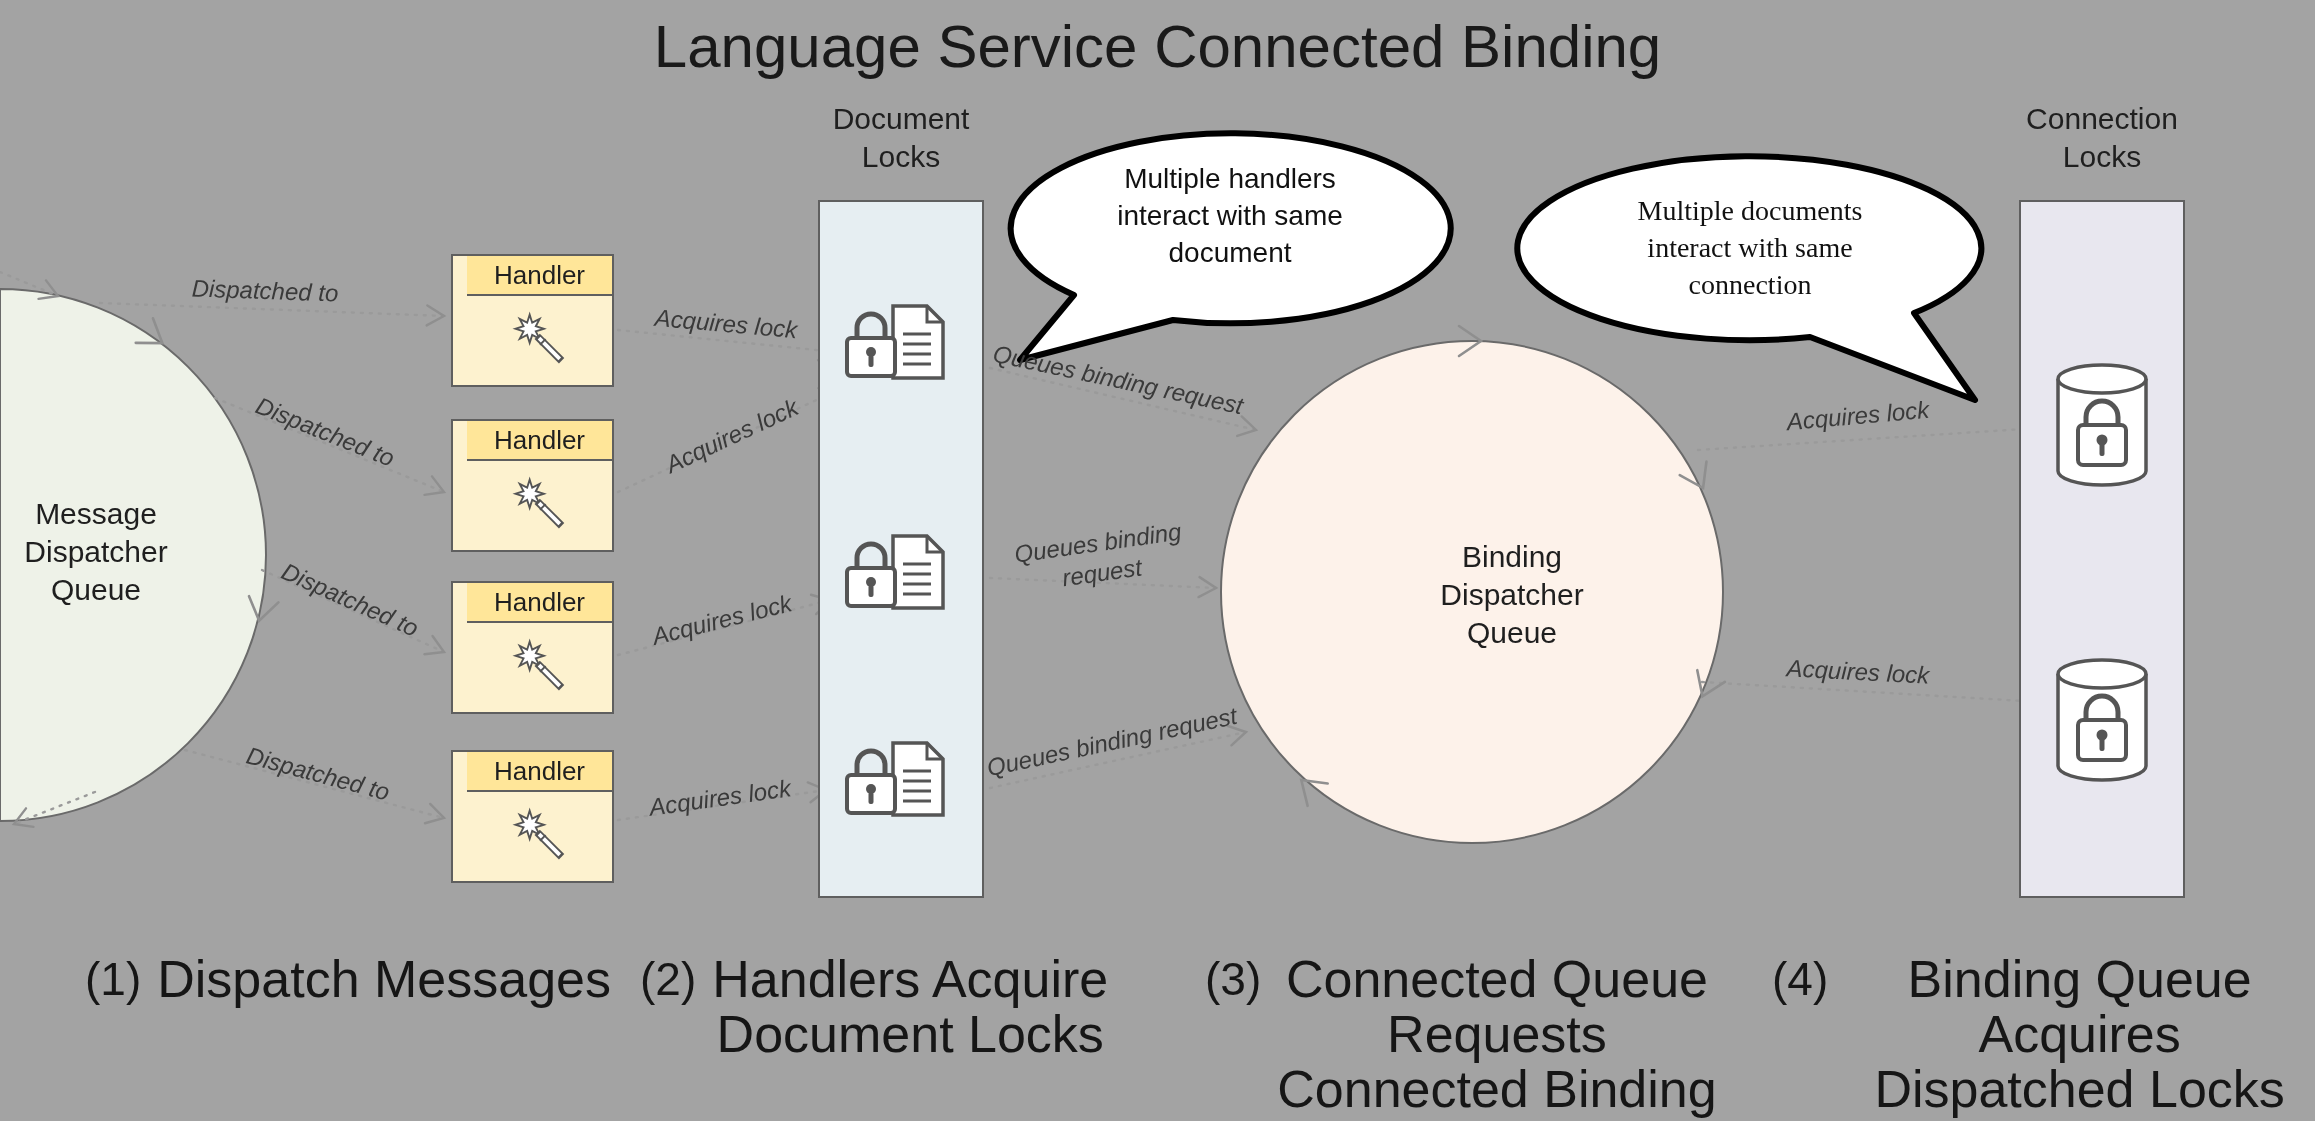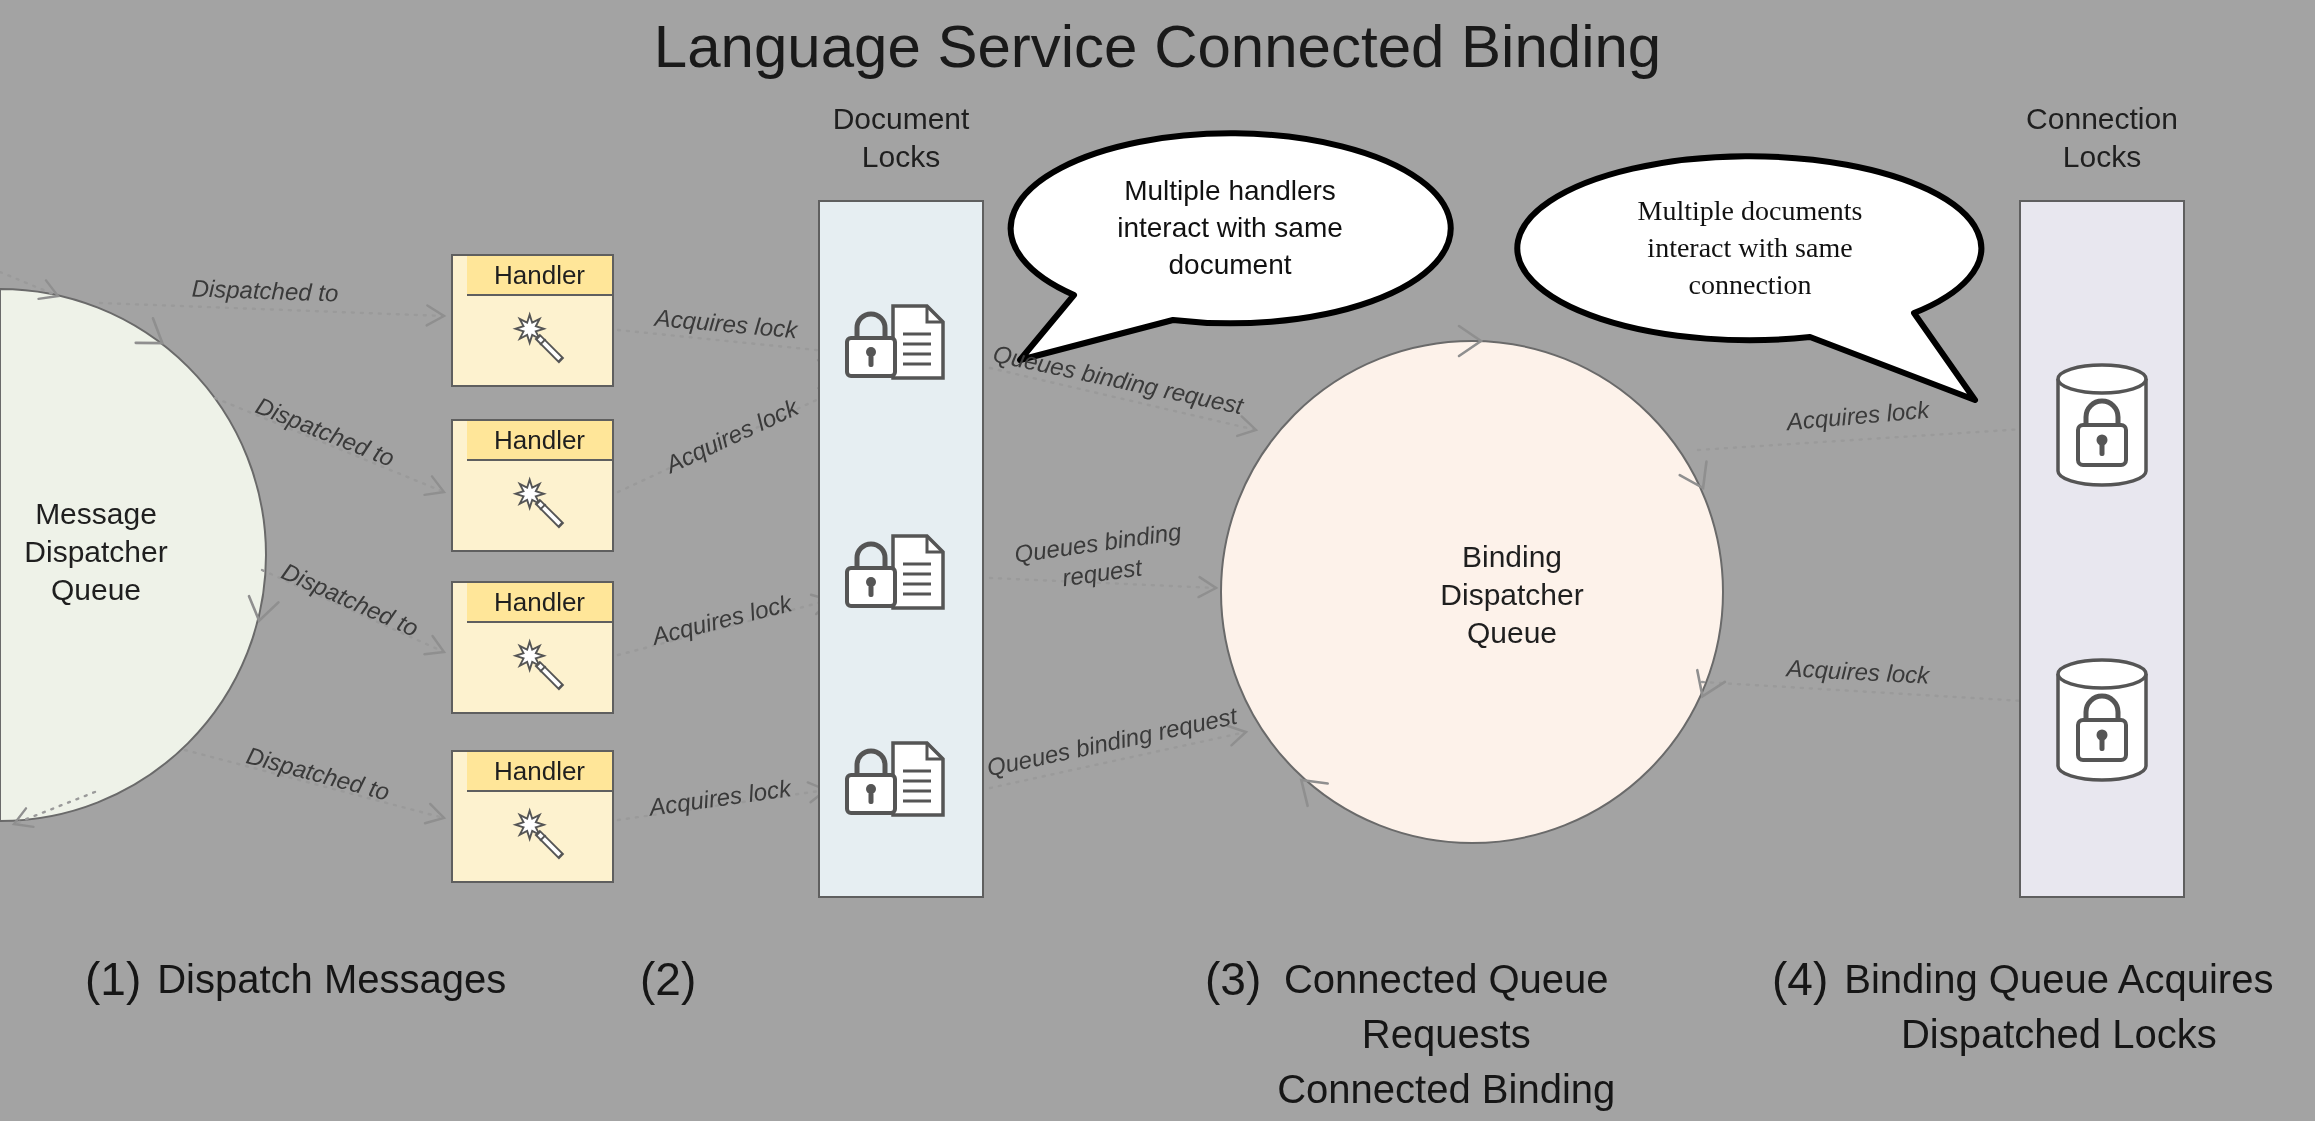--- a/index.html
+++ b/index.html
@@ -31,21 +31,21 @@
 
   .queue-text { position:absolute; text-align:center; font-size:30px; line-height:38px; color:#1f1f1f; }
   .icon-abs { position:absolute; }
 
   .elabel { position:absolute; white-space:nowrap; font-size:24px; font-style:italic; color:#3a3a3a;
             transform-origin:center; }
   .bubble-text { position:absolute; text-align:center; font-size:28px; line-height:37px; color:#111111; }
 
   .caption { position:absolute; display:flex; gap:16px; color:#161616; align-items:flex-start; }
   .cap-num { font-size:46px; line-height:55px; }
-  .cap-lines { font-size:40px; line-height:55px; text-align:center; }
+  .cap-lines { font-size:52px; line-height:55px; text-align:center; }
 </style>
 </head>
 <body>
 
 <div class="stage">
 
   <svg class="layer" width="2315" height="1121" viewBox="0 0 2315 1121">
 
     <path d="M 0,289 A 266 266 0 0 1 0,821 Z" fill="#eef2e8" stroke="#6a6a6a" stroke-width="2"></path>
 
@@ -218,21 +218,21 @@
   </svg>
   <svg class="icon-abs" style="left:2050px; top:654px;" width="104" height="132" viewBox="0 0 104 132">
     <path d="M8,20 V112 A44 14 0 0 0 96,112 V20" fill="#ffffff" stroke="#555555" stroke-width="3.5"></path>
     <ellipse cx="52" cy="20" rx="44" ry="14" fill="#ffffff" stroke="#555555" stroke-width="3.5"></ellipse>
     <path d="M36,66 v-8 a16,16 0 0 1 32,0 v8" fill="none" stroke="#555555" stroke-width="5"></path>
     <rect x="28" y="66" width="48" height="40" rx="5" fill="#ffffff" stroke="#555555" stroke-width="4"></rect>
     <circle cx="52" cy="81" r="5.5" fill="#555555"></circle>
       <rect x="49.5" y="84" width="5" height="13" rx="2" fill="#555555"></rect>
   </svg>
 
-  <div class="bubble-text" style="left:1020px; top:172px; width:420px;">
+  <div class="bubble-text" style="left:1020px; top:160px; width:420px;">
     <div>Multiple handlers</div>
     <div>interact with same</div>
     <div>document</div>
   </div>
   <div class="bubble-text" style="left:1535px; top:192px; width:430px;font-family:Liberation Serif, serif;">
     <div>Multiple documents</div>
     <div>interact with same</div>
     <div>connection</div>
   </div>
 
@@ -257,20 +257,24 @@
   <div class="elabel" style="left:1858px; top:672px; transform:translate(-50%,-50%) rotate(3deg);">Acquires lock</div>
 
   <div class="caption" style="left:85px; top:952px;">
     <div class="cap-num">(1)</div>
     <div class="cap-lines">
       <div>Dispatch Messages</div>
     </div>
   </div>
   <div class="caption" style="left:640px; top:952px;">
     <div class="cap-num">(2)</div>
+    <div class="cap-lines">
+      <div>Handlers Acquire</div>
+      <div>Document Locks</div>
+    </div>
   </div>
   <div class="caption" style="left:1205px; top:952px;">
     <div class="cap-num">(3)</div>
     <div class="cap-lines">
       <div>Connected Queue</div>
       <div>Requests</div>
       <div>Connected Binding</div>
     </div>
   </div>
   <div class="caption" style="left:1772px; top:952px;">

